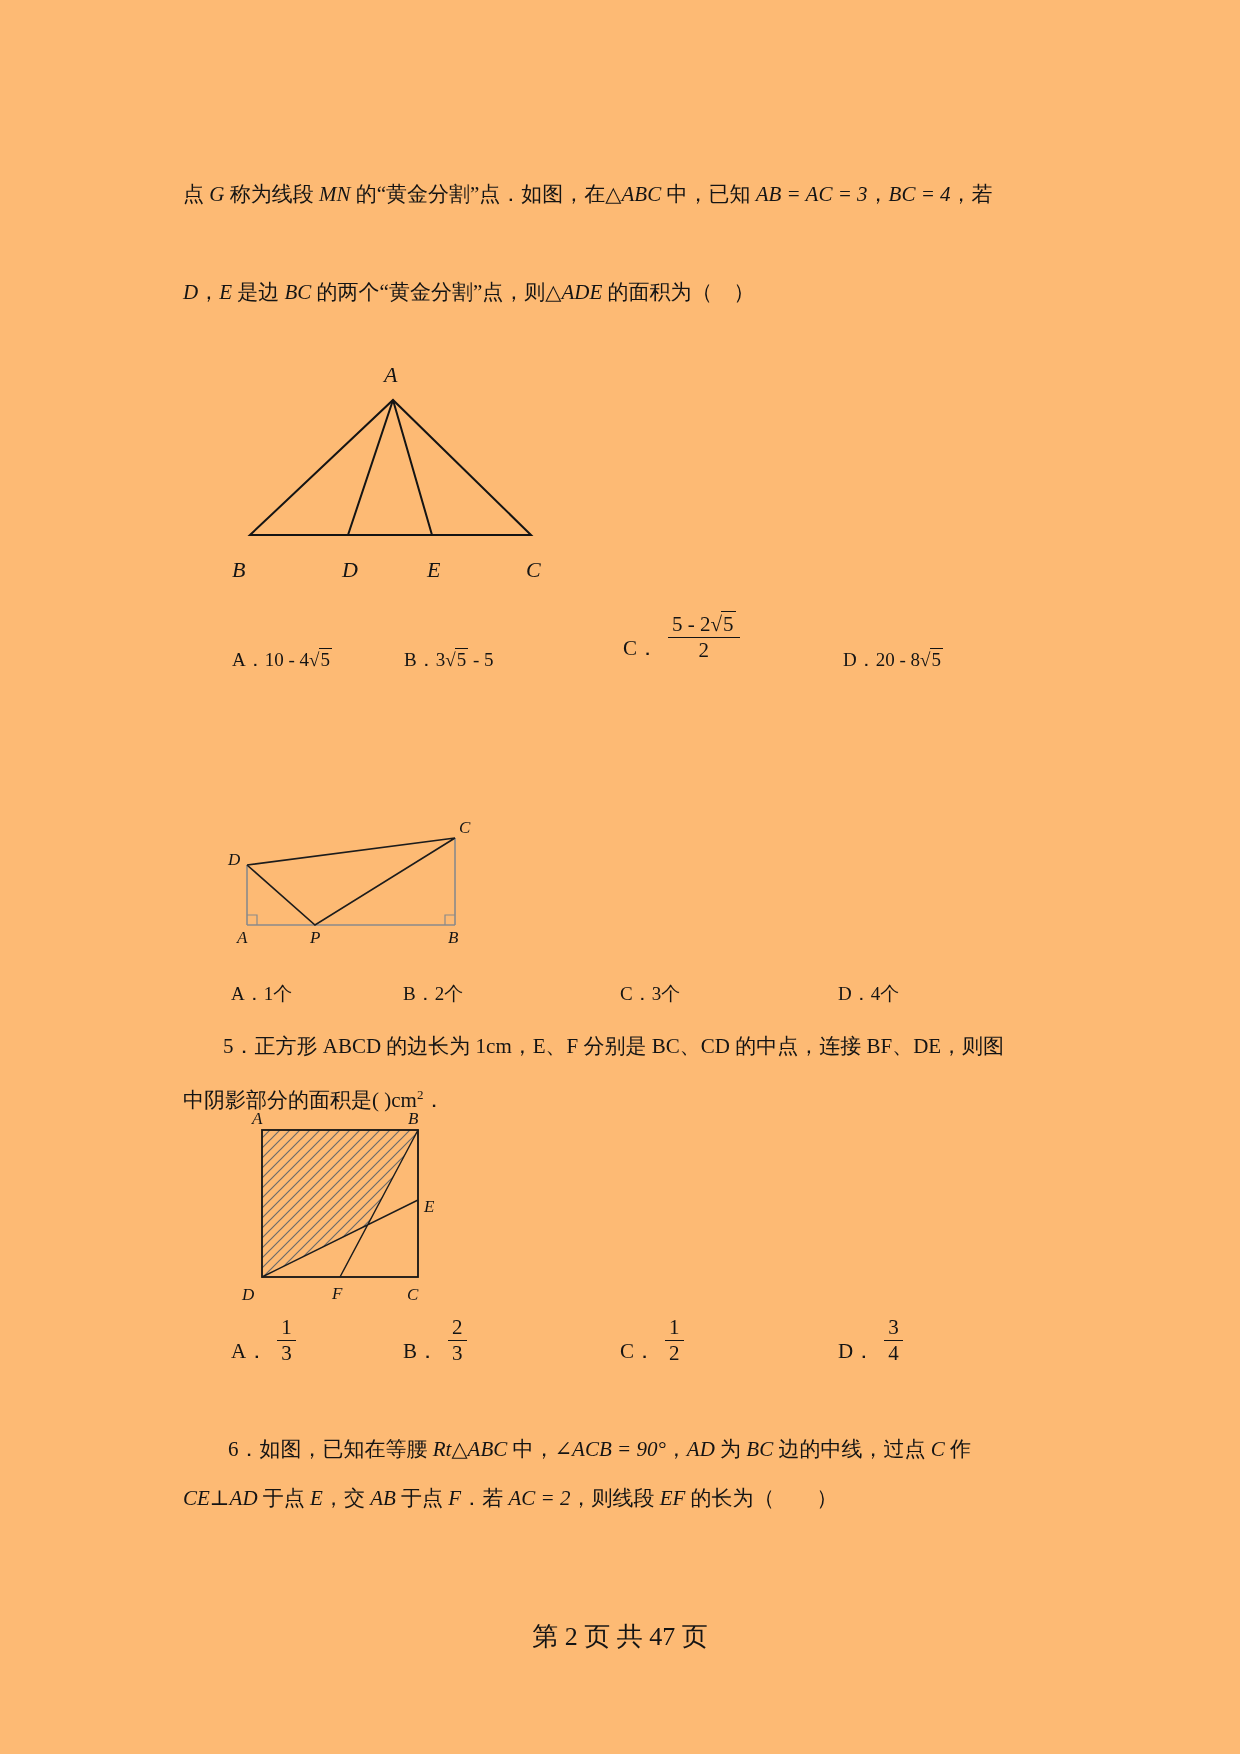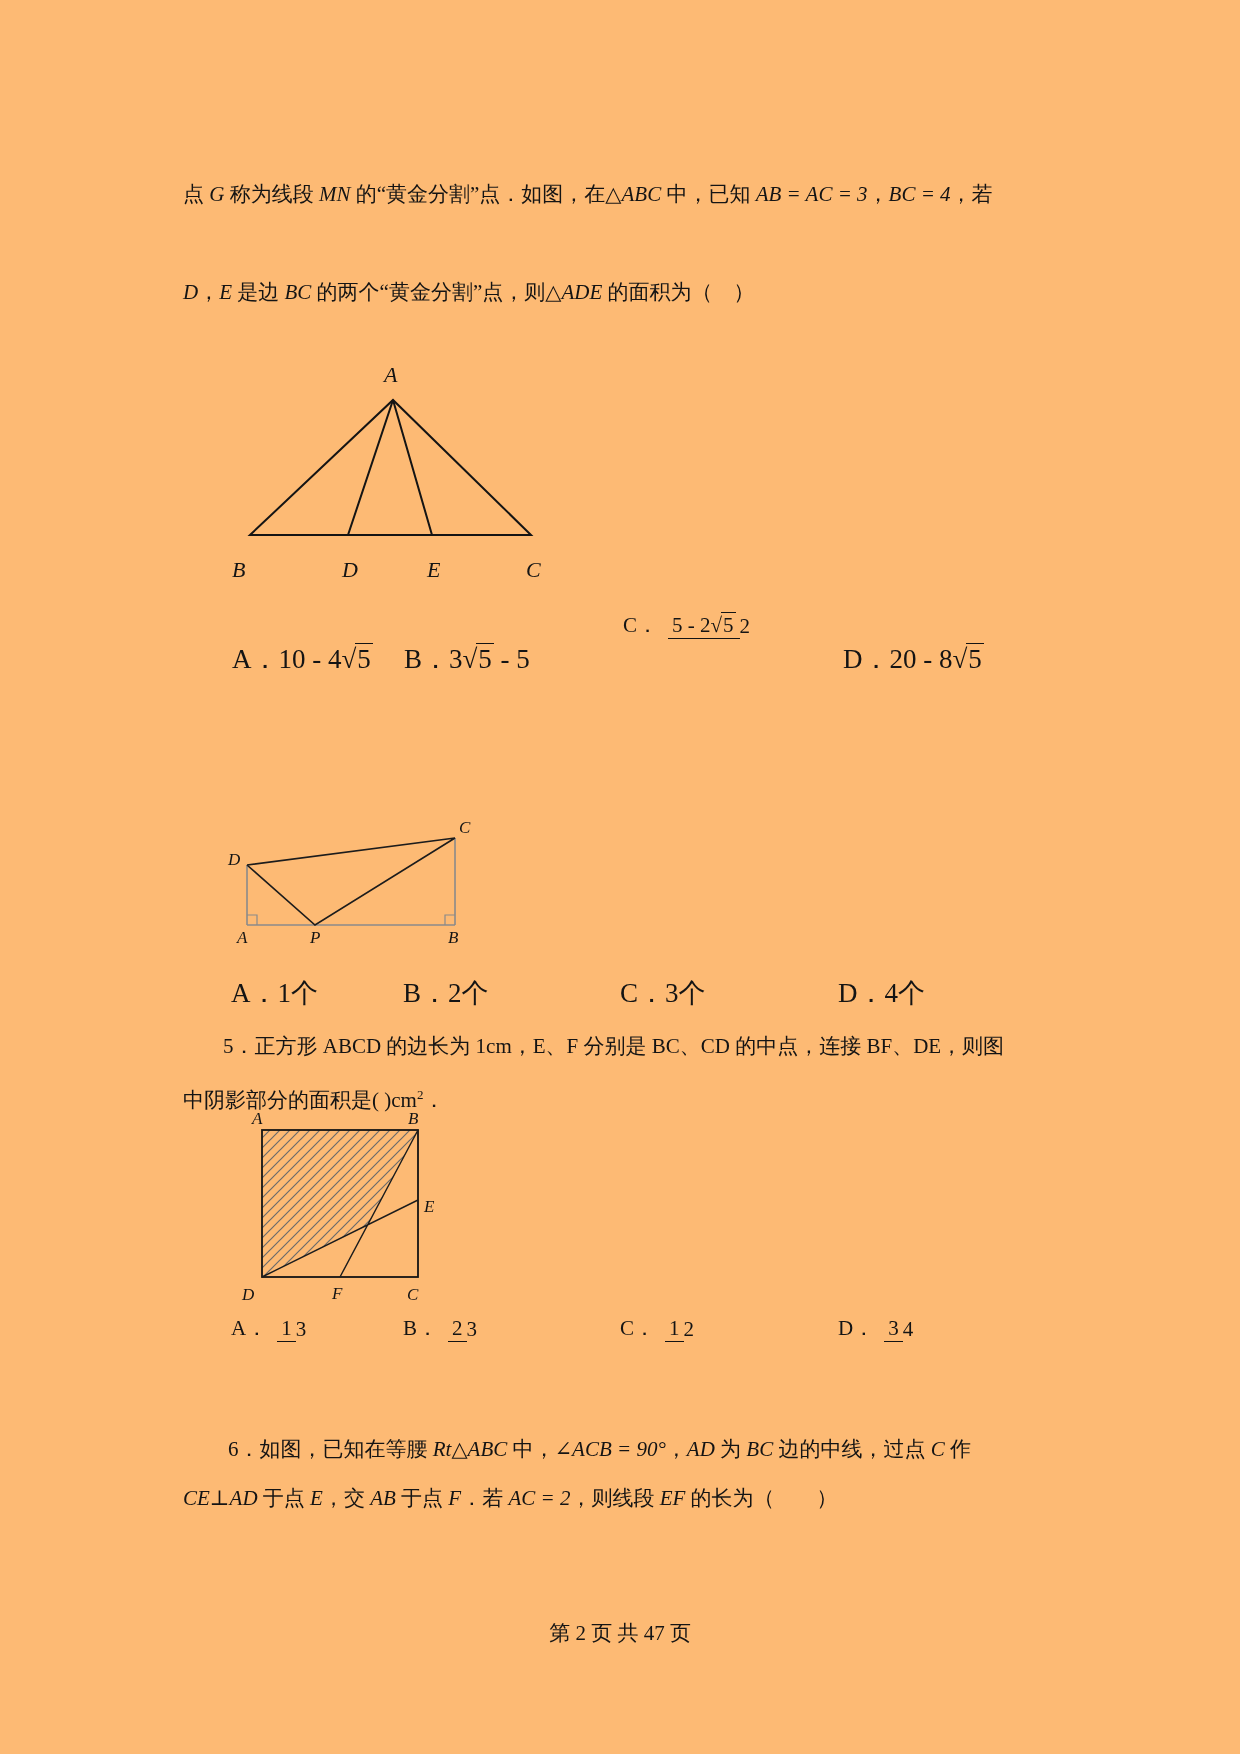--- a/index.html
+++ b/index.html
@@ -4,31 +4,31 @@
 <style>
   html,body{margin:0;padding:0;background:#e8e8e8;}
   .page{
     position:relative;width:1240px;height:1754px;background:#fdba74;
     font-family:"Liberation Serif","DejaVu Serif",serif;color:#141414;
     margin:0 auto;overflow:hidden;
   }
   .line{position:absolute;font-size:21px;line-height:27px;white-space:nowrap;}
   .line .mi{font-style:italic;}
   sup{font-size:13px;}
-  .opt{position:absolute;font-size:27px;line-height:27px;white-space:nowrap;}
+  .opt{position:absolute;font-size:19px;line-height:27px;white-space:nowrap;}
   .optblock{position:absolute;display:flex;align-items:flex-end;font-size:21px;line-height:25px;white-space:nowrap;}
   .optblock .lbl{padding-bottom:1px;}
-  .frac{display:inline-flex;flex-direction:row;margin-left:10px;line-height:23px;}
+  .frac{display:inline-flex;flex-direction:column;align-items:center;margin-left:10px;line-height:23px;}
   .frac .num{border-bottom:1.5px solid #141414;padding:0 4px 1px;}
   .frac .den{padding-top:1px;}
   .sqrt{white-space:nowrap;}
   .sqrt .rad{border-top:1.5px solid #141414;padding:0 2px;margin-left:-1px;}
   .figure{position:absolute;}
   .figure text{font-family:"Liberation Serif","DejaVu Serif",serif;font-style:italic;fill:#141414;}
-  .footer{position:absolute;left:0;right:0;text-align:center;font-size:21px;}
+  .footer{position:absolute;left:0;right:0;text-align:center;font-size:26px;}
 </style>
 </head>
 <body>
 
 <div class="page">
 
   <div class="line" style="left:183px;top:181px"><span>点 </span><span class="mi">G</span><span> 称为线段 </span><span class="mi">MN</span><span> 的“黄金分割”点．如图，在</span><span class="mi">△ABC</span><span> 中，已知 </span><span class="mi">AB = AC = 3</span><span>，</span><span class="mi">BC = 4</span><span>，若</span></div>
   <div class="line" style="left:183px;top:279px"><span class="mi">D</span><span>，</span><span class="mi">E</span><span> 是边 </span><span class="mi">BC</span><span> 的两个“黄金分割”点，则</span><span class="mi">△ADE</span><span> 的面积为（　）</span></div>
 
   <svg class="figure" style="left:180px;top:330px" width="420" height="260" viewBox="0 0 420 260">

